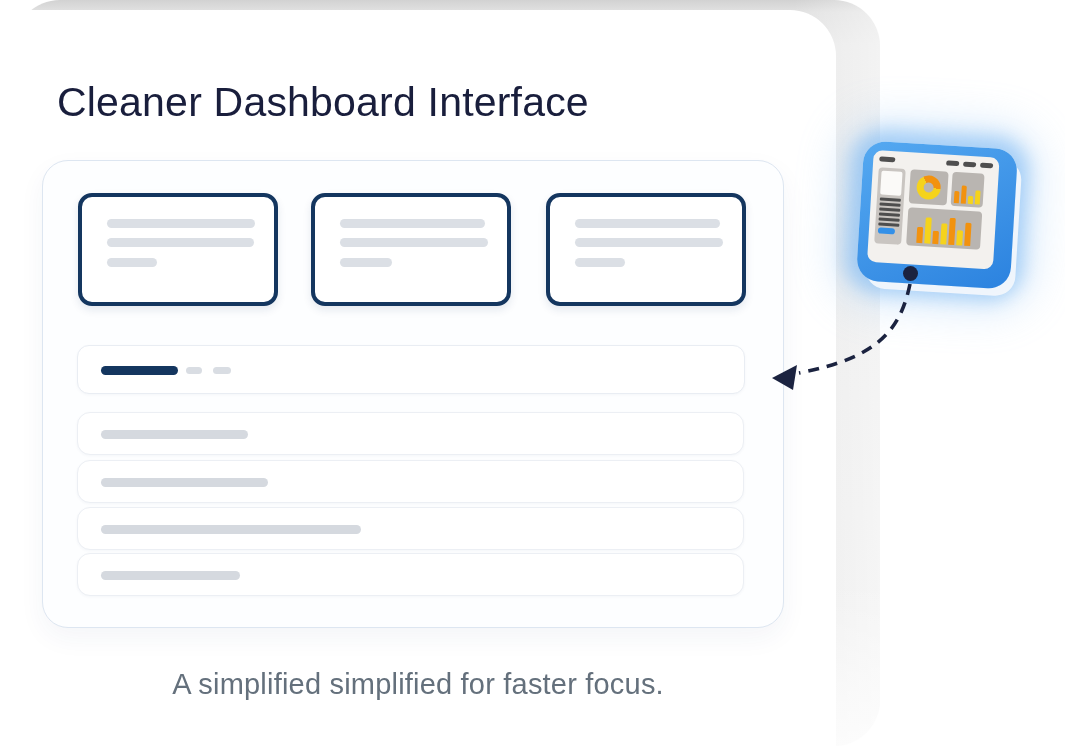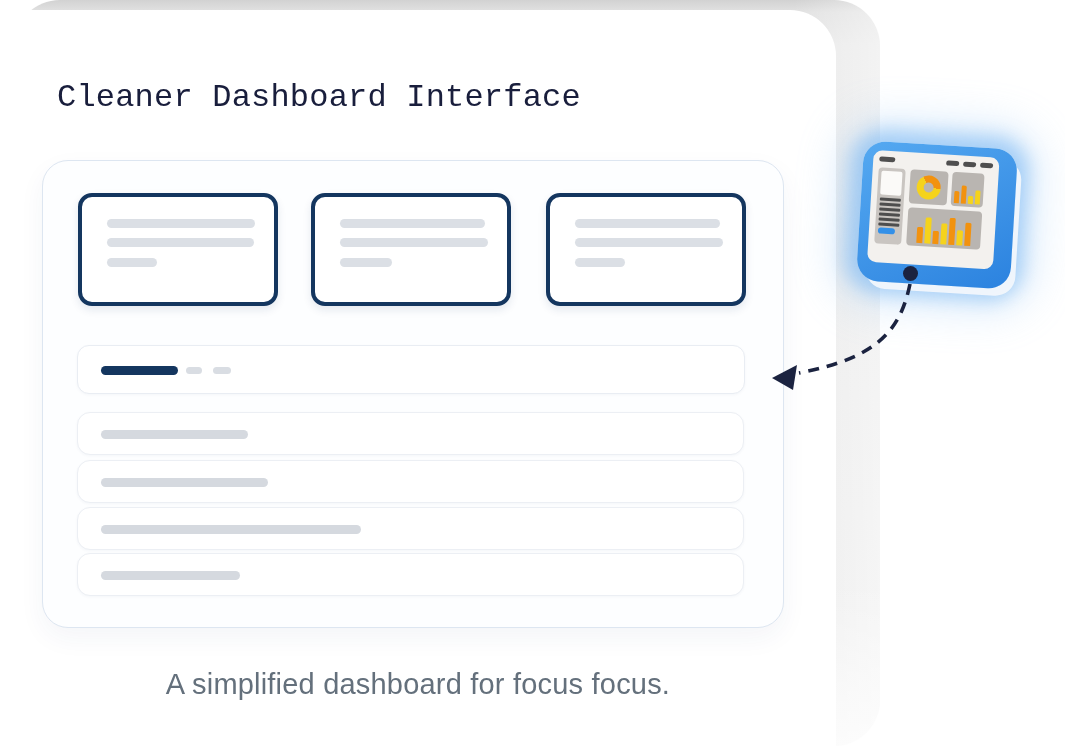--- a/index.html
+++ b/index.html
@@ -24,22 +24,22 @@
   }
 
   
   .card{
     position:absolute; left:0; top:10px; width:836px; height:736px;
     background:#fff; border-radius:26px 46px 0 0;
   }
 
   .title{
     position:absolute; left:57px; top:70px;
-    font-size:32px; line-height:1.1; font-weight:500; letter-spacing:.2px;
-    color:var(--title-navy,#191e3c); white-space:nowrap;font-family:Liberation Mono, monospace;
+    font-size:41px; line-height:1.1; font-weight:500; letter-spacing:.2px;
+    color:var(--title-navy,#191e3c); white-space:nowrap;
   }
 
   
   .mockup{
     position:absolute; left:42px; top:150px; width:742px; height:468px;
     background:#fdfeff; border:1.5px solid #dde6f1; border-radius:26px;
     box-shadow:0 10px 26px rgba(30,60,120,.05);
   }
   .stat-card{
     position:absolute; top:32px; width:200px; height:113px;
@@ -151,21 +151,21 @@
         <div class="skel" style="width: 167px;"></div>
       </div>
       <div class="list-row lr3">
         <div class="skel" style="width: 260px;"></div>
       </div>
       <div class="list-row lr4">
         <div class="skel" style="width: 139px;"></div>
       </div>
     </div>
 
-    <p class="caption">A simplified dashboard for focus focus.</p>
+    <p class="caption">A simplified simplified for faster focus.</p>
   </div>
 
   <div class="gadget">
     <div class="gadget-body">
       <div class="screen">
         <div class="topbar">
           <div class="tb-left"></div>
           <div class="tb-right">
             <div class="tb"></div>
             <div class="tb"></div>

